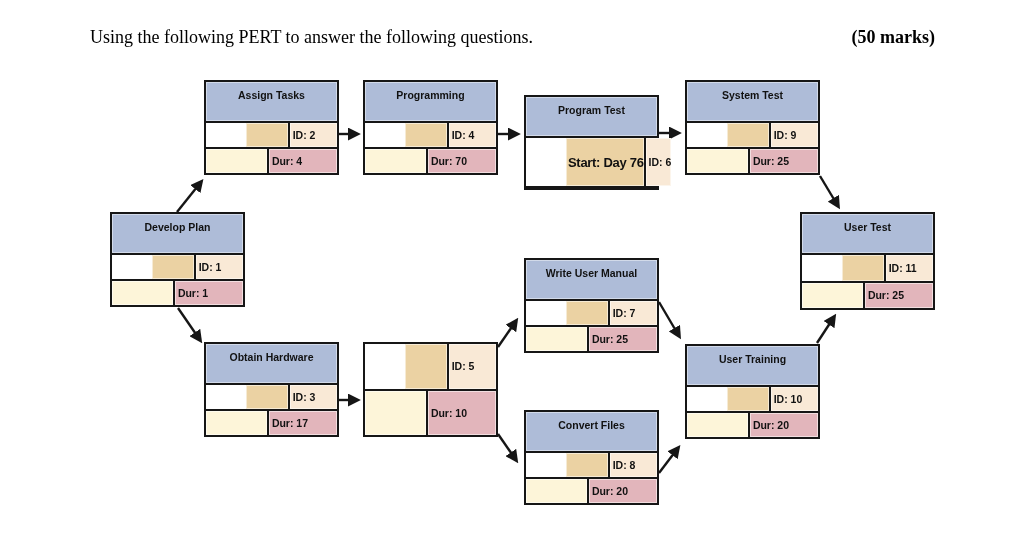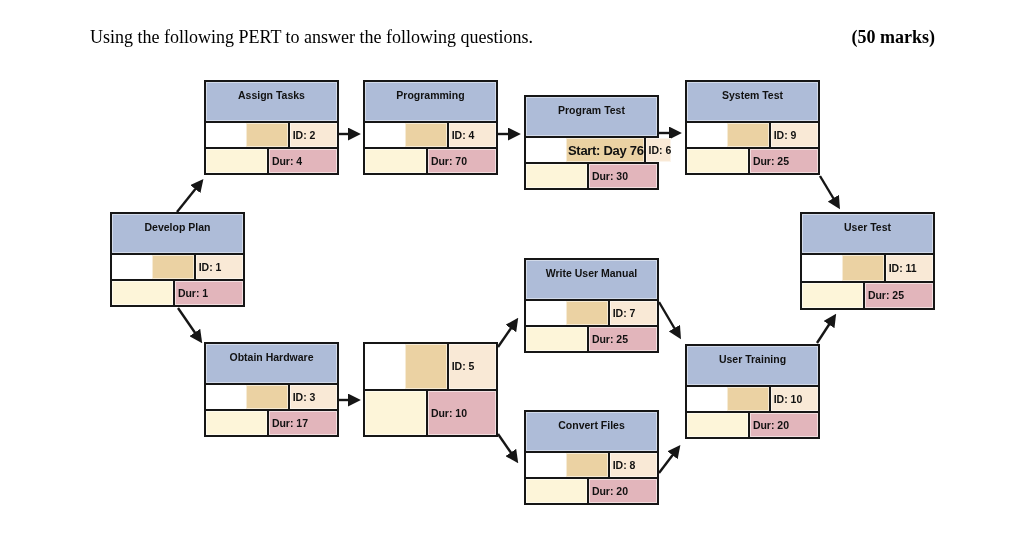--- a/index.html
+++ b/index.html
@@ -135,24 +135,20 @@
       <div class="cell r durv">Dur: 70</div>
     </div>
   </div>
 
   <div class="node n3">
     <div class="hdr">Program Test</div>
     <div class="row id-row">
       <div class="cell l start">Start: Day 76</div>
       <div class="cell r idv">ID: 6</div>
     </div>
-    <div class="row">
-      <div class="cell l blank"></div>
-      <div class="cell r durv">Dur: 30</div>
-    </div>
   </div>
 
   <div class="node n4">
     <div class="hdr">System Test</div>
     <div class="row id-row">
       <div class="cell l start"></div>
       <div class="cell r idv">ID: 9</div>
     </div>
     <div class="row">
       <div class="cell l blank"></div>

